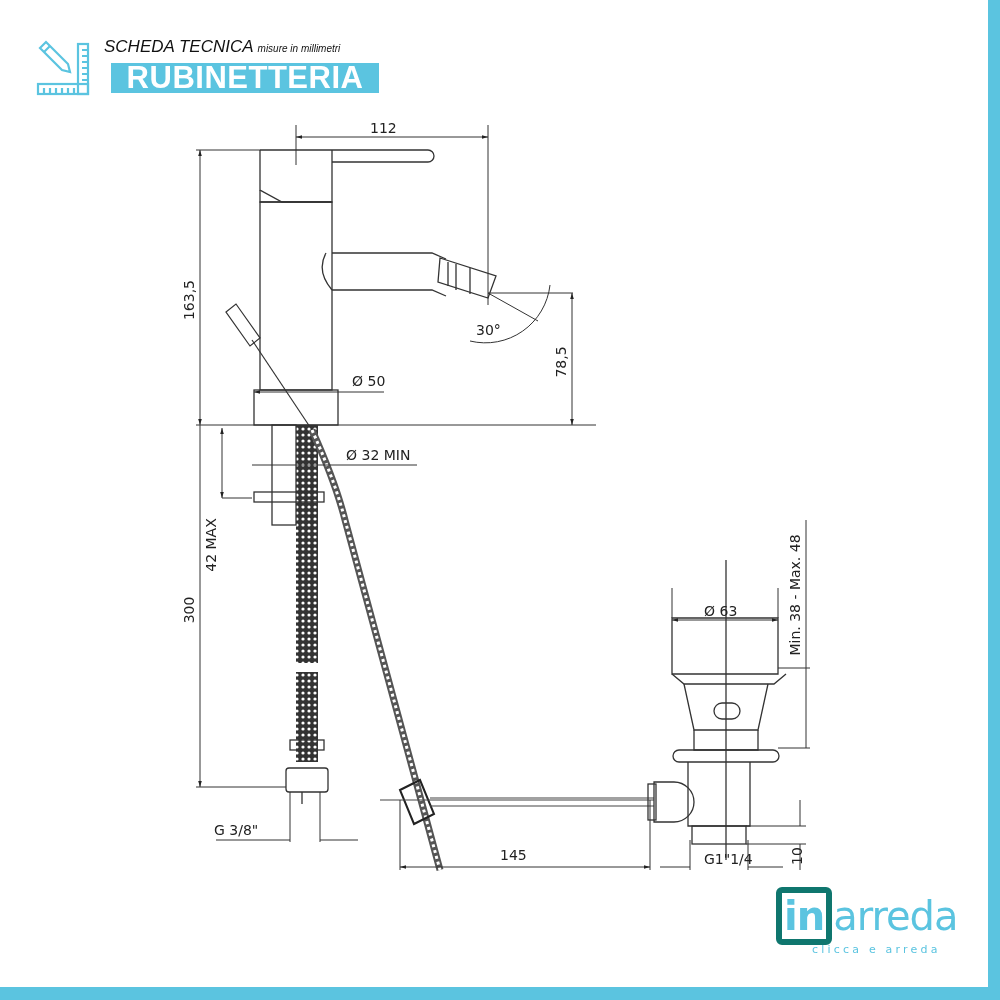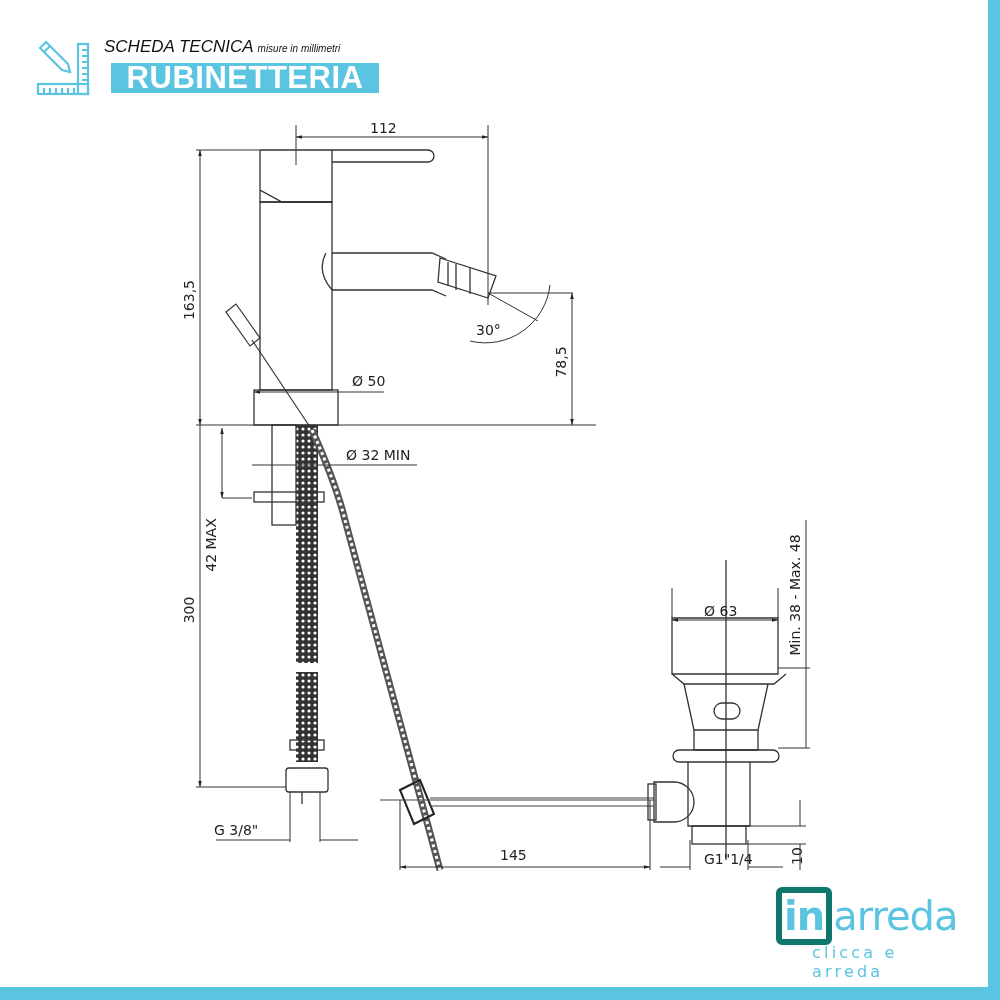--- a/index.html
+++ b/index.html
@@ -8,21 +8,21 @@
   .frame-bottom { position:absolute; left:0; top:987px; width:1000px; height:13px; background:#5bc4e0; }
   .header-icon { position:absolute; left:34px; top:38px; width:60px; height:60px; }
   .header-title { position:absolute; left:104px; top:37px; font-size:17px; font-style:italic; color:#111; white-space:nowrap; }
   .header-title .sub { font-size:10px; margin-left:4px; }
   .header-band { position:absolute; left:111px; top:63px; width:268px; height:30px; background:#5bc4e0; color:#fff; font-weight:bold; font-size:31px; letter-spacing:0.5px; display:flex; align-items:center; justify-content:center; }
   .drawing { position:absolute; left:0; top:0; width:1000px; height:1000px; }
   .dim { font-family:"DejaVu Sans", sans-serif; font-size:14px; fill:#222; }
   .logo { position:absolute; left:776px; top:893px; width:180px; height:70px; }
   .logo-word { position:absolute; left:0; top:0; font-size:40px; color:#5bc4e0; font-family:"DejaVu Sans", sans-serif; letter-spacing:-1px; }
   .logo-word .in { font-weight:bold; border:6px solid #0f766e; border-radius:6px; padding:0 2px; margin-right:1px; }
-  .logo-tag { position:absolute; left:36px; top:50px; font-size:16px; color:#5bc4e0; letter-spacing:3.2px; font-family:"DejaVu Sans", sans-serif; }
+  .logo-tag { position:absolute; left:36px; top:50px; font-size:11px; color:#5bc4e0; letter-spacing:3.2px; font-family:"DejaVu Sans", sans-serif; }
 </style>
 </head>
 <body>
 
 <div class="frame-right"></div>
 <div class="frame-bottom"></div>
 
 <svg class="header-icon" viewBox="0 0 60 60">
   <g fill="none" stroke="#5bc4e0" stroke-width="2.2">
     <rect x="44" y="6" width="10" height="50"></rect>

